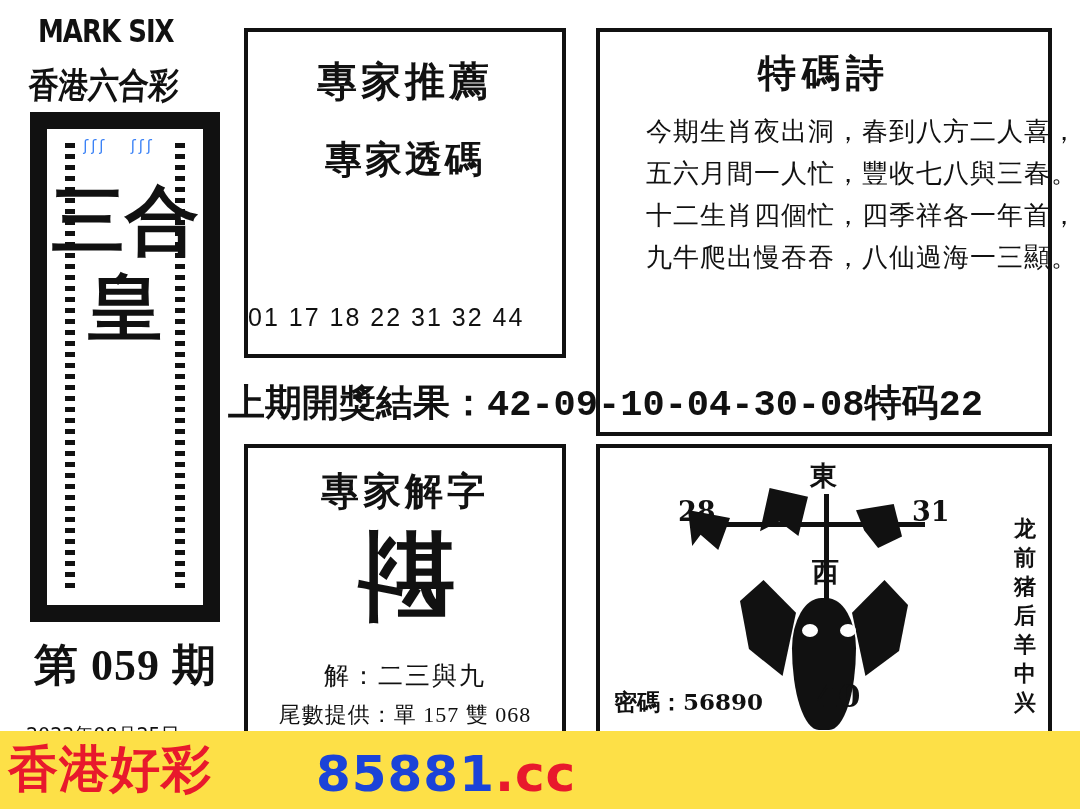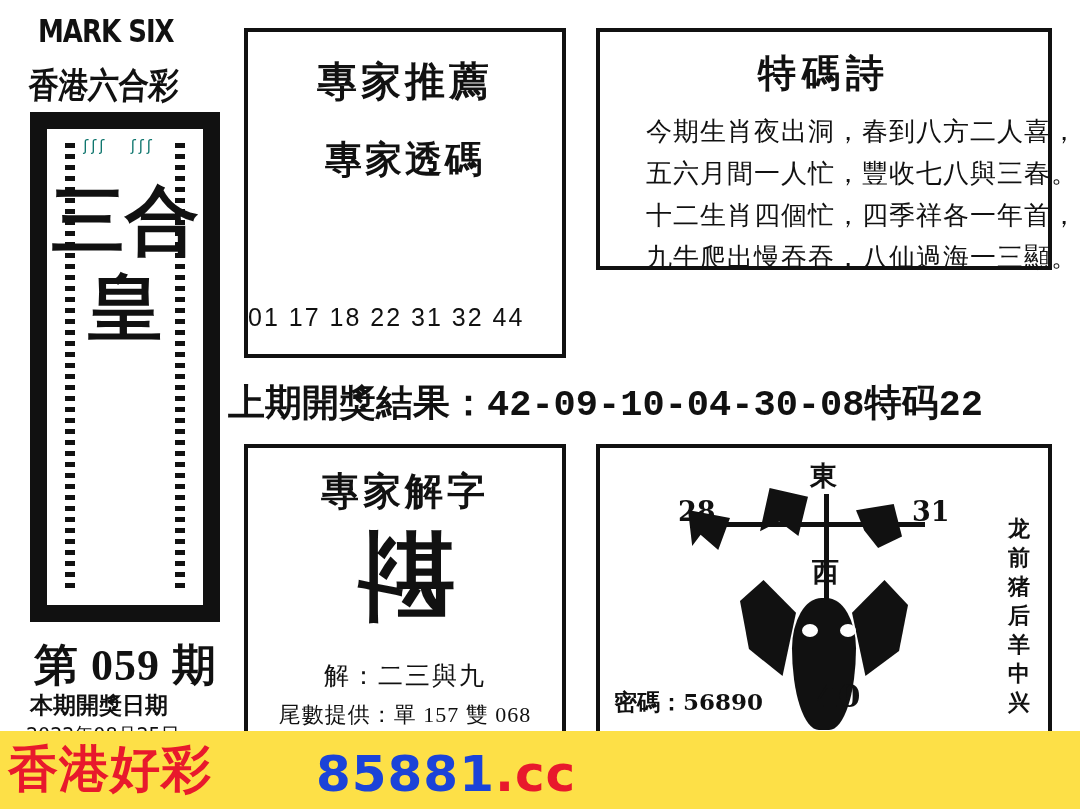--- a/index.html
+++ b/index.html
@@ -64,21 +64,21 @@
     right: 14px;
     bottom: 14px;
     background: #fff;
     border: 3px solid #111;
     box-sizing: border-box;
   }
   .scroll-deco {
     position: absolute;
     left: 0; right: 12px;
     height: 28px;
-    color: #0f766e;
+    color: #3b82f6;
     font-size: 15px;
     letter-spacing: 3px;
     text-align: center;
     font-family: "DejaVu Sans", sans-serif;
   }
   .scroll-deco.top { top: 8px; }
   .scroll-vert {
     position: absolute;
     left: 0; right: 0;
     top: 48px;
@@ -166,21 +166,21 @@
     left: 0; right: 0;
     bottom: 22px;
     text-align: left;
     font-size: 25px;
     font-family: Liberation Sans, sans-serif;
     color: #111;
     letter-spacing: 2px;
   }
 
   
-  #box-poem { left: 596px; top: 28px; width: 456px; height: 242px; }
+  #box-poem { left: 596px; top: 28px; width: 456px; height: 408px; }
   .poem-title {
     margin-top: 16px;
     text-align: center;
     font-size: 38px;
     font-weight: bold;
     letter-spacing: 6px;
     color: #111;
   }
   .poem-lines {
     margin-top: 12px;
@@ -321,21 +321,21 @@
   .skull .eye-l { left: 62px; }
   .skull .eye-r { left: 100px; }
   .pic-side-text {
     position: absolute;
     right: 12px;
     top: 66px;
     width: 34px;
     font-size: 22px;
     line-height: 1.32;
     color: #111;
-    text-align: center;
+    text-align: right;
     font-weight: bold;
   }
   .pic-big-num {
     position: absolute;
     left: 216px; bottom: 19px;
     font-size: 32px; font-weight: bold; color: #111;
     font-family: "DejaVu Serif", serif;
   }
   .pic-password {
     position: absolute;
@@ -391,21 +391,20 @@
   <div class="scroll">
     <div class="scroll-inner">
       <div class="scroll-deco top">ʃʃʃ&nbsp;&nbsp;&nbsp;ʃʃʃ</div>
       <div class="scroll-edge l"></div>
       <div class="scroll-edge r"></div>
       <div class="scroll-vert">三合皇</div>
     </div>
   </div>
 
   <div class="issue-line">第 059 期</div>
-  <div class="draw-date-label">本期開獎日期</div>
   <div class="draw-date-value">2022年08月25日</div>
 
   <div class="box" id="box-expert">
     <div class="exp-title">專家推薦</div>
     <div class="exp-subtitle">專家透碼</div>
     <div class="exp-numbers">01 17 18 22 31 32 44</div>
   </div>
 
   <div class="box" id="box-poem">
     <div class="poem-title">特碼詩</div>

